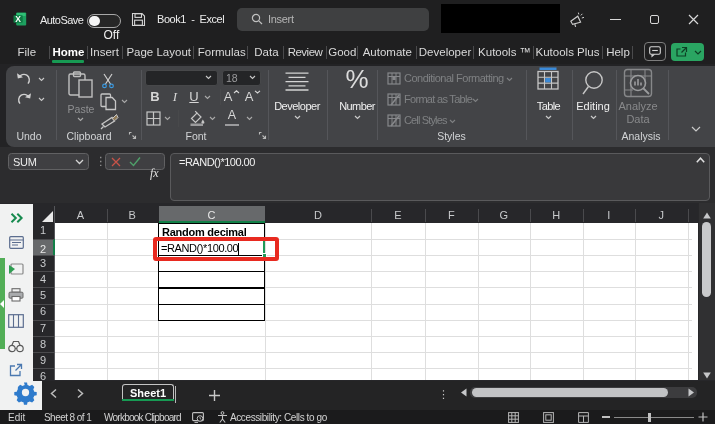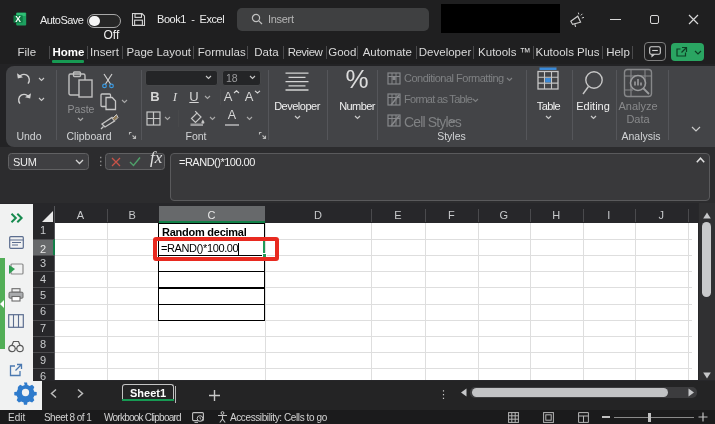--- a/index.html
+++ b/index.html
@@ -258,21 +258,21 @@
   </svg>
   <div class="rtxt" style="left:404px;top:29px;font-size:11px;letter-spacing:-0.7px;color:#7f8183">Format as Table</div>
   <svg class="car" style="left:472px;top:33.5px" width="7" height="5" viewBox="0 0 7 5">
         <path d="M1 1 L3.5 3.5 L6 1" fill="none" stroke="#7f8183" stroke-width="1.1"></path>
       </svg>
   <svg style="left:387px;top:49.5px" width="14" height="13" viewBox="0 0 14 13">
     <rect x="1" y="1" width="12" height="11" fill="none" stroke="#86878a" stroke-width="1.2"></rect>
     <path d="M1 4.5 H13 M5 1 V12 M9 1 V12" stroke="#86878a" stroke-width="1"></path>
     <path d="M12 2 L4 12" stroke="#86878a" stroke-width="1.6"></path>
   </svg>
-  <div class="rtxt" style="left:404px;top:50px;font-size:14px;letter-spacing:-0.85px;color:#7f8183">Cell Styles</div>
+  <div class="rtxt" style="left:404px;top:50px;font-size:11px;letter-spacing:-0.85px;color:#7f8183">Cell Styles</div>
   <svg class="car" style="left:449px;top:54.5px" width="7" height="5" viewBox="0 0 7 5">
         <path d="M1 1 L3.5 3.5 L6 1" fill="none" stroke="#7f8183" stroke-width="1.1"></path>
       </svg>
   <div class="glabel ctr" style="left:451.5px">Styles</div>
   <div class="gsep" style="left:526px"></div>
 
   <svg style="left:537px;top:3px" width="22" height="23" viewBox="0 0 22 23">
     <rect x="2.5" y="0.5" width="17" height="2.5" fill="#3b8ad8"></rect>
     <rect x="1" y="4.5" width="20" height="17.5" fill="none" stroke="#c6c6c6" stroke-width="1.3"></rect>
     <path d="M1 10.3 H21 M1 16.1 H21 M7.5 4.5 V22 M14.5 4.5 V22" stroke="#c6c6c6" stroke-width="1.1"></path>
@@ -318,21 +318,21 @@
         <path d="M1 1 L4.5 4.5 L8 1" fill="none" stroke="#d5d5d5" stroke-width="1.3"></path>
       </svg>
   <div class="txt" style="left:95px;top:7px;font-size:11.5px;color:#9a9a9a">⋮</div>
   <div class="abs" style="left:104.5px;top:6px;width:60px;height:17px;background:#3f3f42;border:1px solid #616163;border-radius:3.5px"></div>
   <svg style="left:111px;top:9.5px" width="10" height="10" viewBox="0 0 10 10">
         <path d="M1 1 L9 9 M9 1 L1 9" stroke="#c75348" stroke-width="1.3"></path>
       </svg>
   <svg style="left:129px;top:8.5px" width="12" height="11" viewBox="0 0 12 11">
         <path d="M1 6 L4.5 9.5 L11 1.5" fill="none" stroke="#4fa06a" stroke-width="1.4"></path>
       </svg>
-  <div class="txt" style="left:150px;top:1px;font-size:17px;font-style:italic;font-family:'Liberation Serif',serif;color:#e0e0e0">fx</div>
+  <div class="txt" style="left:150px;top:19px;font-size:12px;font-style:italic;font-family:'Liberation Serif',serif;color:#e0e0e0">fx</div>
 
   <div class="abs" style="left:170px;top:5.5px;width:540px;height:48.5px;background:#39393b;border:1px solid #5a5a5c;border-radius:4px"></div>
   <div class="txt" style="left:179px;top:9px;font-size:11px;letter-spacing:-0.5px;color:#f0f0f0">=RAND()*100.00</div>
   <svg style="left:695.5px;top:10px" width="9" height="6" viewBox="0 0 9 6">
         <path d="M0.8 5.2 L4.5 1.2 L8.2 5.2" fill="none" stroke="#e0e0e0" stroke-width="1.5"></path>
       </svg>
 </div>
 
 <div id="sheet" class="abs" style="left:0;top:203px;width:715px;height:180px;background:#27272a">
 

